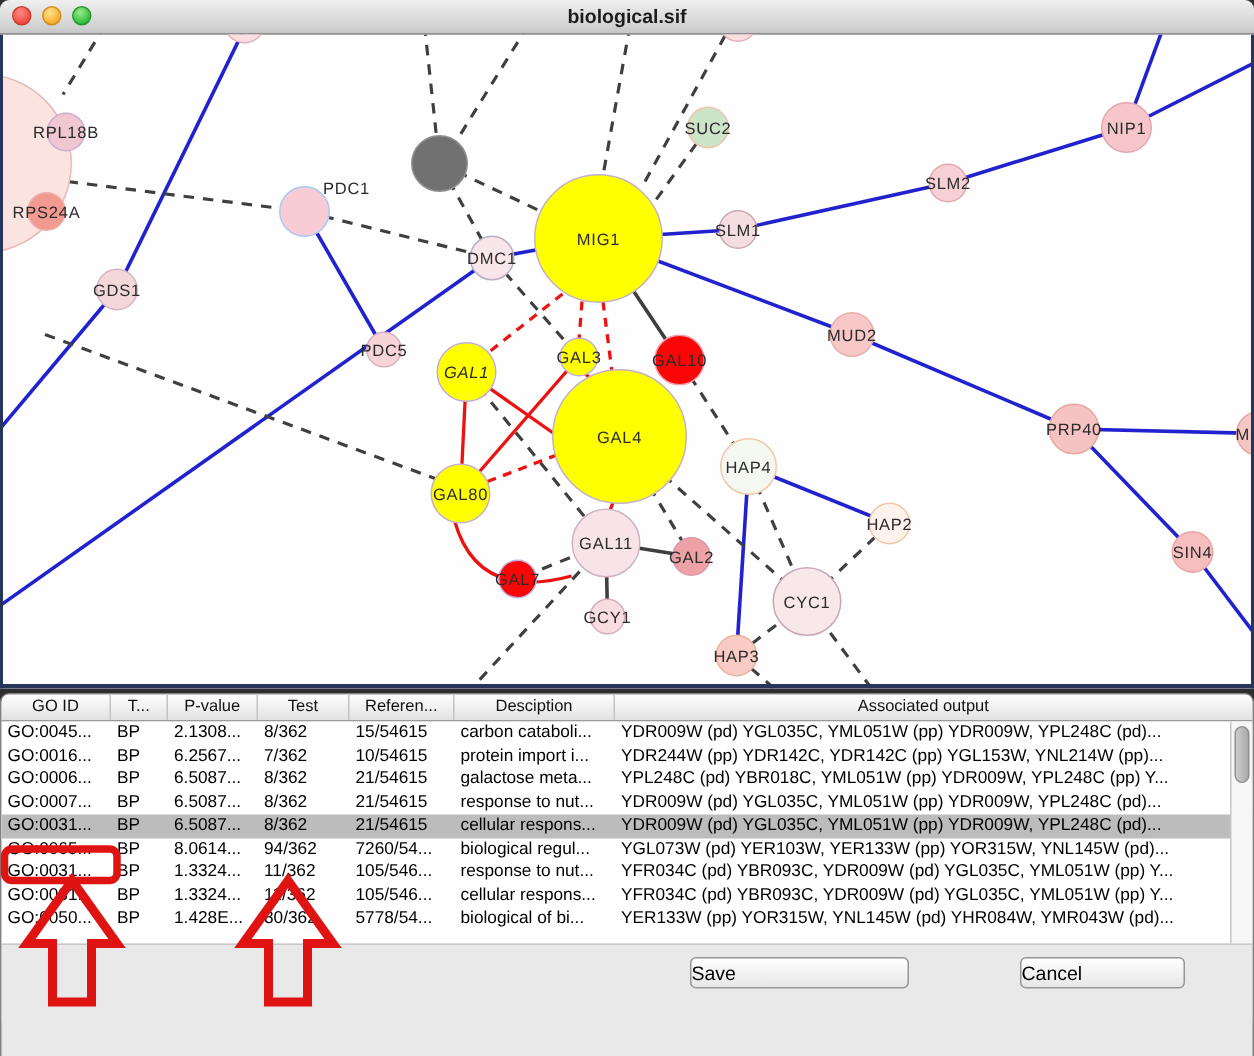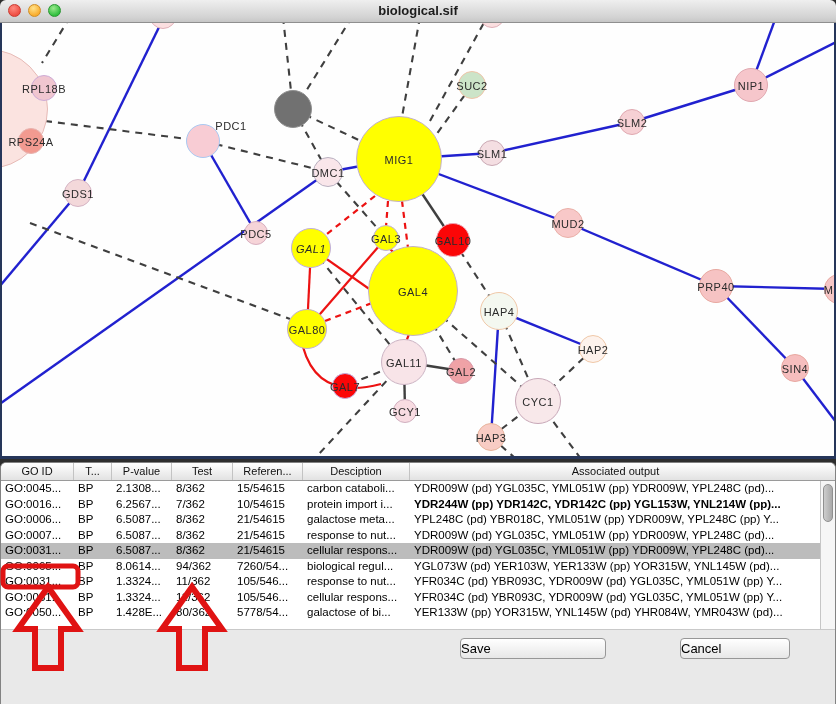--- a/index.html
+++ b/index.html
@@ -251,21 +251,21 @@
           <div class="tcell" style="width: 107px;">carbon cataboli...</div>
           <div class="tcell" style="width: 411px;">YDR009W (pd) YGL035C, YML051W (pp) YDR009W, YPL248C (pd)...</div>
         </div>
         <div class="trow">
           <div class="tcell" style="width: 73px;">GO:0016...</div>
           <div class="tcell" style="width: 38px;">BP</div>
           <div class="tcell" style="width: 60px;">6.2567...</div>
           <div class="tcell" style="width: 61px;">7/362</div>
           <div class="tcell" style="width: 70px;">10/54615</div>
           <div class="tcell" style="width: 107px;">protein import i...</div>
-          <div class="tcell" style="width: 411px; font-weight: bold;">YDR244W (pp) YDR142C, YDR142C (pp) YGL153W, YNL214W (pp)...</div>
+          <div class="tcell" style="width: 411px;">YDR244W (pp) YDR142C, YDR142C (pp) YGL153W, YNL214W (pp)...</div>
         </div>
         <div class="trow">
           <div class="tcell" style="width: 73px;">GO:0006...</div>
           <div class="tcell" style="width: 38px;">BP</div>
           <div class="tcell" style="width: 60px;">6.5087...</div>
           <div class="tcell" style="width: 61px;">8/362</div>
           <div class="tcell" style="width: 70px;">21/54615</div>
           <div class="tcell" style="width: 107px;">galactose meta...</div>
           <div class="tcell" style="width: 411px;">YPL248C (pd) YBR018C, YML051W (pp) YDR009W, YPL248C (pp) Y...</div>
         </div>
@@ -313,21 +313,21 @@
           <div class="tcell" style="width: 70px;">105/546...</div>
           <div class="tcell" style="width: 107px;">cellular respons...</div>
           <div class="tcell" style="width: 411px;">YFR034C (pd) YBR093C, YDR009W (pd) YGL035C, YML051W (pp) Y...</div>
         </div>
         <div class="trow">
           <div class="tcell" style="width: 73px;">GO:0050...</div>
           <div class="tcell" style="width: 38px;">BP</div>
           <div class="tcell" style="width: 60px;">1.428E...</div>
           <div class="tcell" style="width: 61px;">80/362</div>
           <div class="tcell" style="width: 70px;">5778/54...</div>
-          <div class="tcell" style="width: 107px;">galactose of bi...</div>
+          <div class="tcell" style="width: 107px;">biological of bi...</div>
           <div class="tcell" style="width: 411px;">YER133W (pp) YOR315W, YNL145W (pd) YHR084W, YMR043W (pd)...</div>
         </div>
       </div>
     <div id="vscroll">
       <div class="thumb"></div>
     </div>
   </div>
   <div id="button-panel">
     <div class="mac-btn" id="save-btn">Save</div>
     <div class="mac-btn" id="cancel-btn">Cancel</div>

